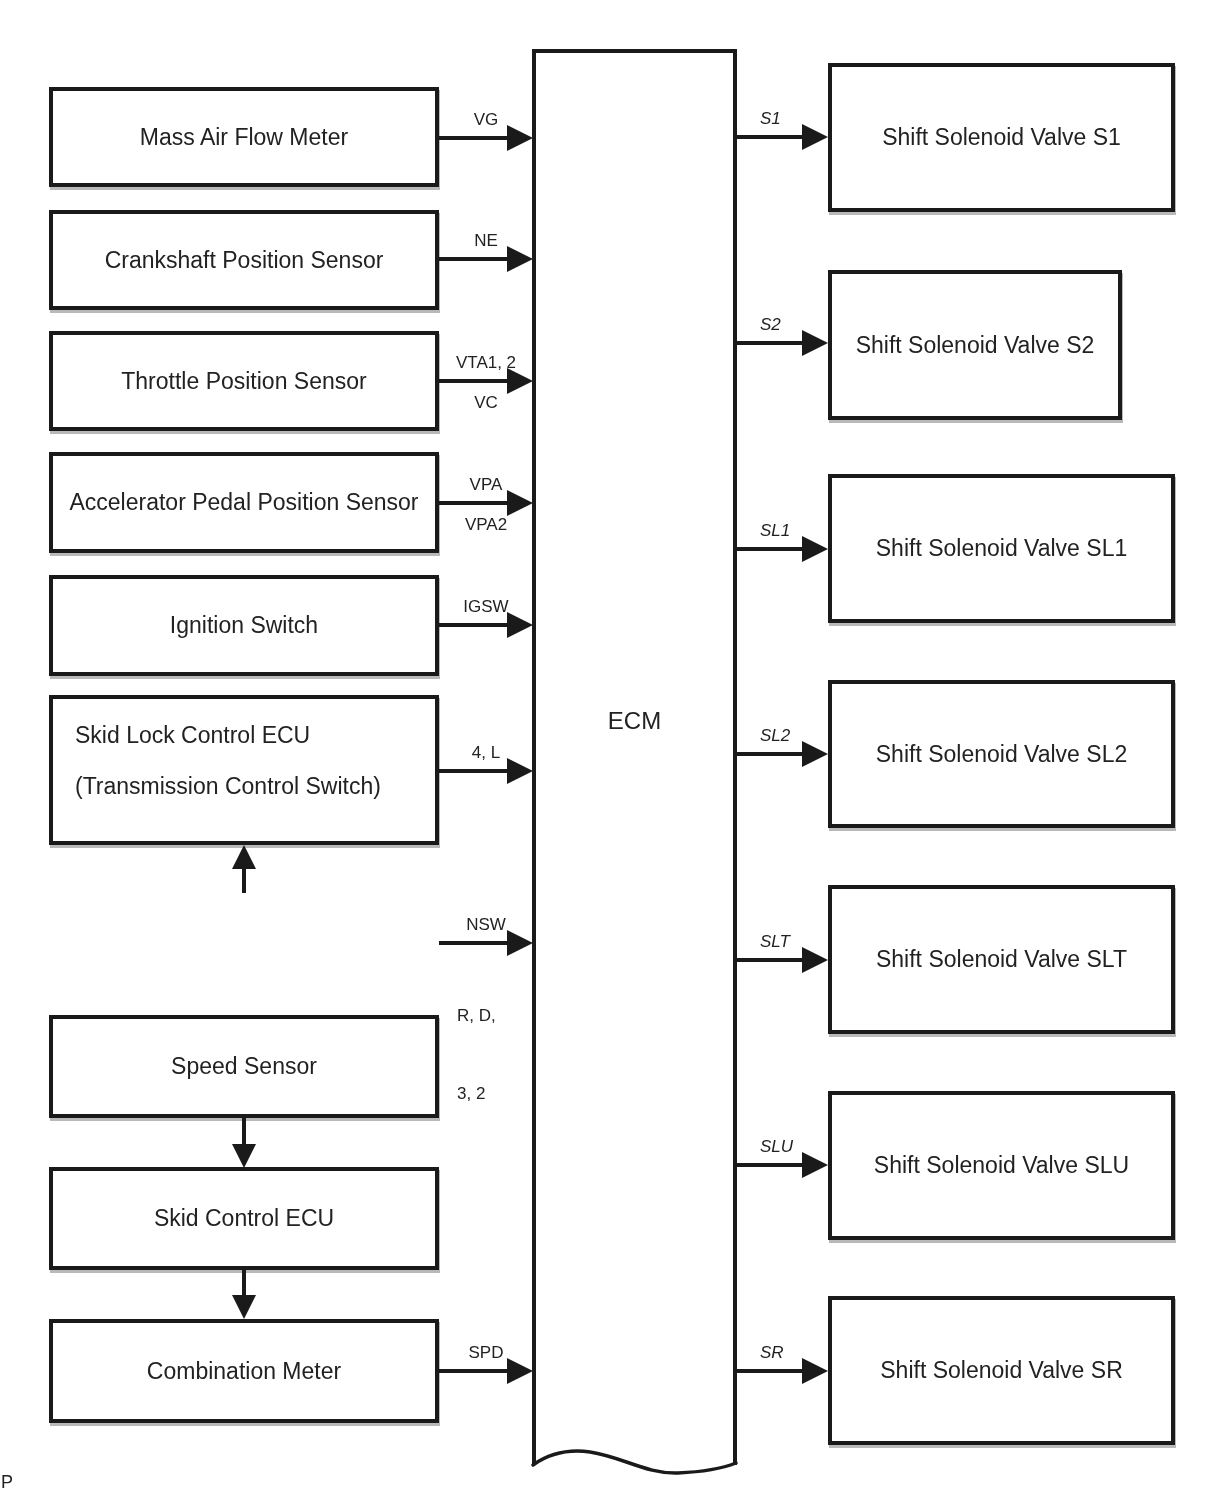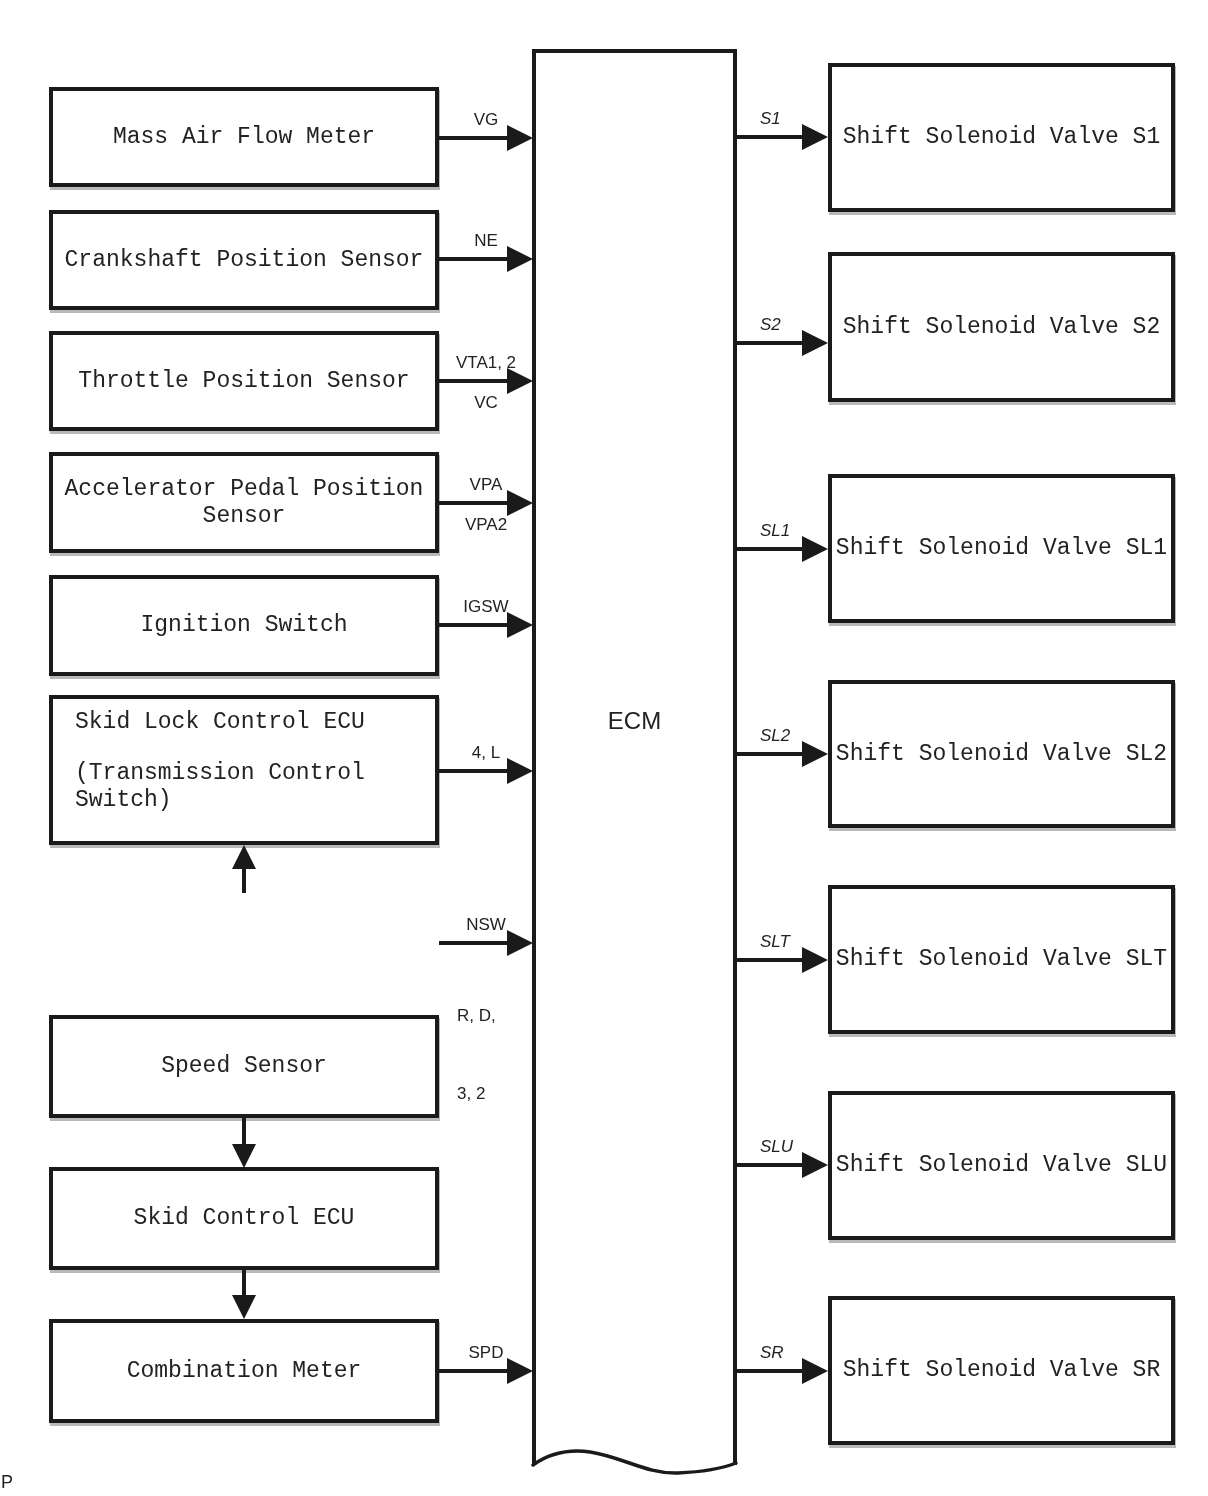--- a/index.html
+++ b/index.html
@@ -4,21 +4,21 @@
 <style>
   html,body{margin:0;padding:0;background:#fff;}
   .canvas{
     position:relative;width:1208px;height:1496px;background:#ffffff;
     font-family:"Liberation Sans", sans-serif;color:#222;overflow:hidden;
   }
   .box{
     position:absolute;box-sizing:border-box;background:#fff;
     border:4px solid #1a1a1a;box-shadow:1px 3px 0 #b9b9b9;
     display:flex;align-items:center;justify-content:center;
-    font-size:23px;line-height:27px;text-align:center;font-family:Liberation Mono, monospace;
+    font-size:23px;line-height:27px;text-align:center;
   }
   .box.two-line{
     flex-direction:column;align-items:flex-start;justify-content:center;
     text-align:left;padding-left:22px;padding-bottom:18px;row-gap:24px;
   }
   .hline{position:absolute;height:4px;background:#1a1a1a;}
   .vline{position:absolute;width:4px;background:#1a1a1a;}
   .arr-r{position:absolute;width:0;height:0;
     border-left:26px solid #1a1a1a;border-top:13px solid transparent;border-bottom:13px solid transparent;}
   .arr-u{position:absolute;width:0;height:0;
@@ -148,21 +148,21 @@
   <div class="arr-r" style="left:802px;top:1152px"></div>
   <div class="sig sig-r" style="top:1133px">SLU</div>
 
   <div class="hline" style="left:737px;top:1369px;width:67px"></div>
   <div class="arr-r" style="left:802px;top:1358px"></div>
   <div class="sig sig-r" style="top:1339px">SR</div>
 
   <div class="box" style="left:828px;top:63px;width:347px;height:149px">
     <span>Shift Solenoid Valve S1</span>
   </div>
-  <div class="box" style="left:828px;top:252px;width:347px;height:150px">
+  <div class="box" style="left:828px;top:270px;width:294px;height:150px">
     <span>Shift Solenoid Valve S2</span>
   </div>
   <div class="box" style="left:828px;top:474px;width:347px;height:149px">
     <span>Shift Solenoid Valve SL1</span>
   </div>
   <div class="box" style="left:828px;top:680px;width:347px;height:148px">
     <span>Shift Solenoid Valve SL2</span>
   </div>
   <div class="box" style="left:828px;top:1091px;width:347px;height:149px">
     <span>Shift Solenoid Valve SLU</span>

